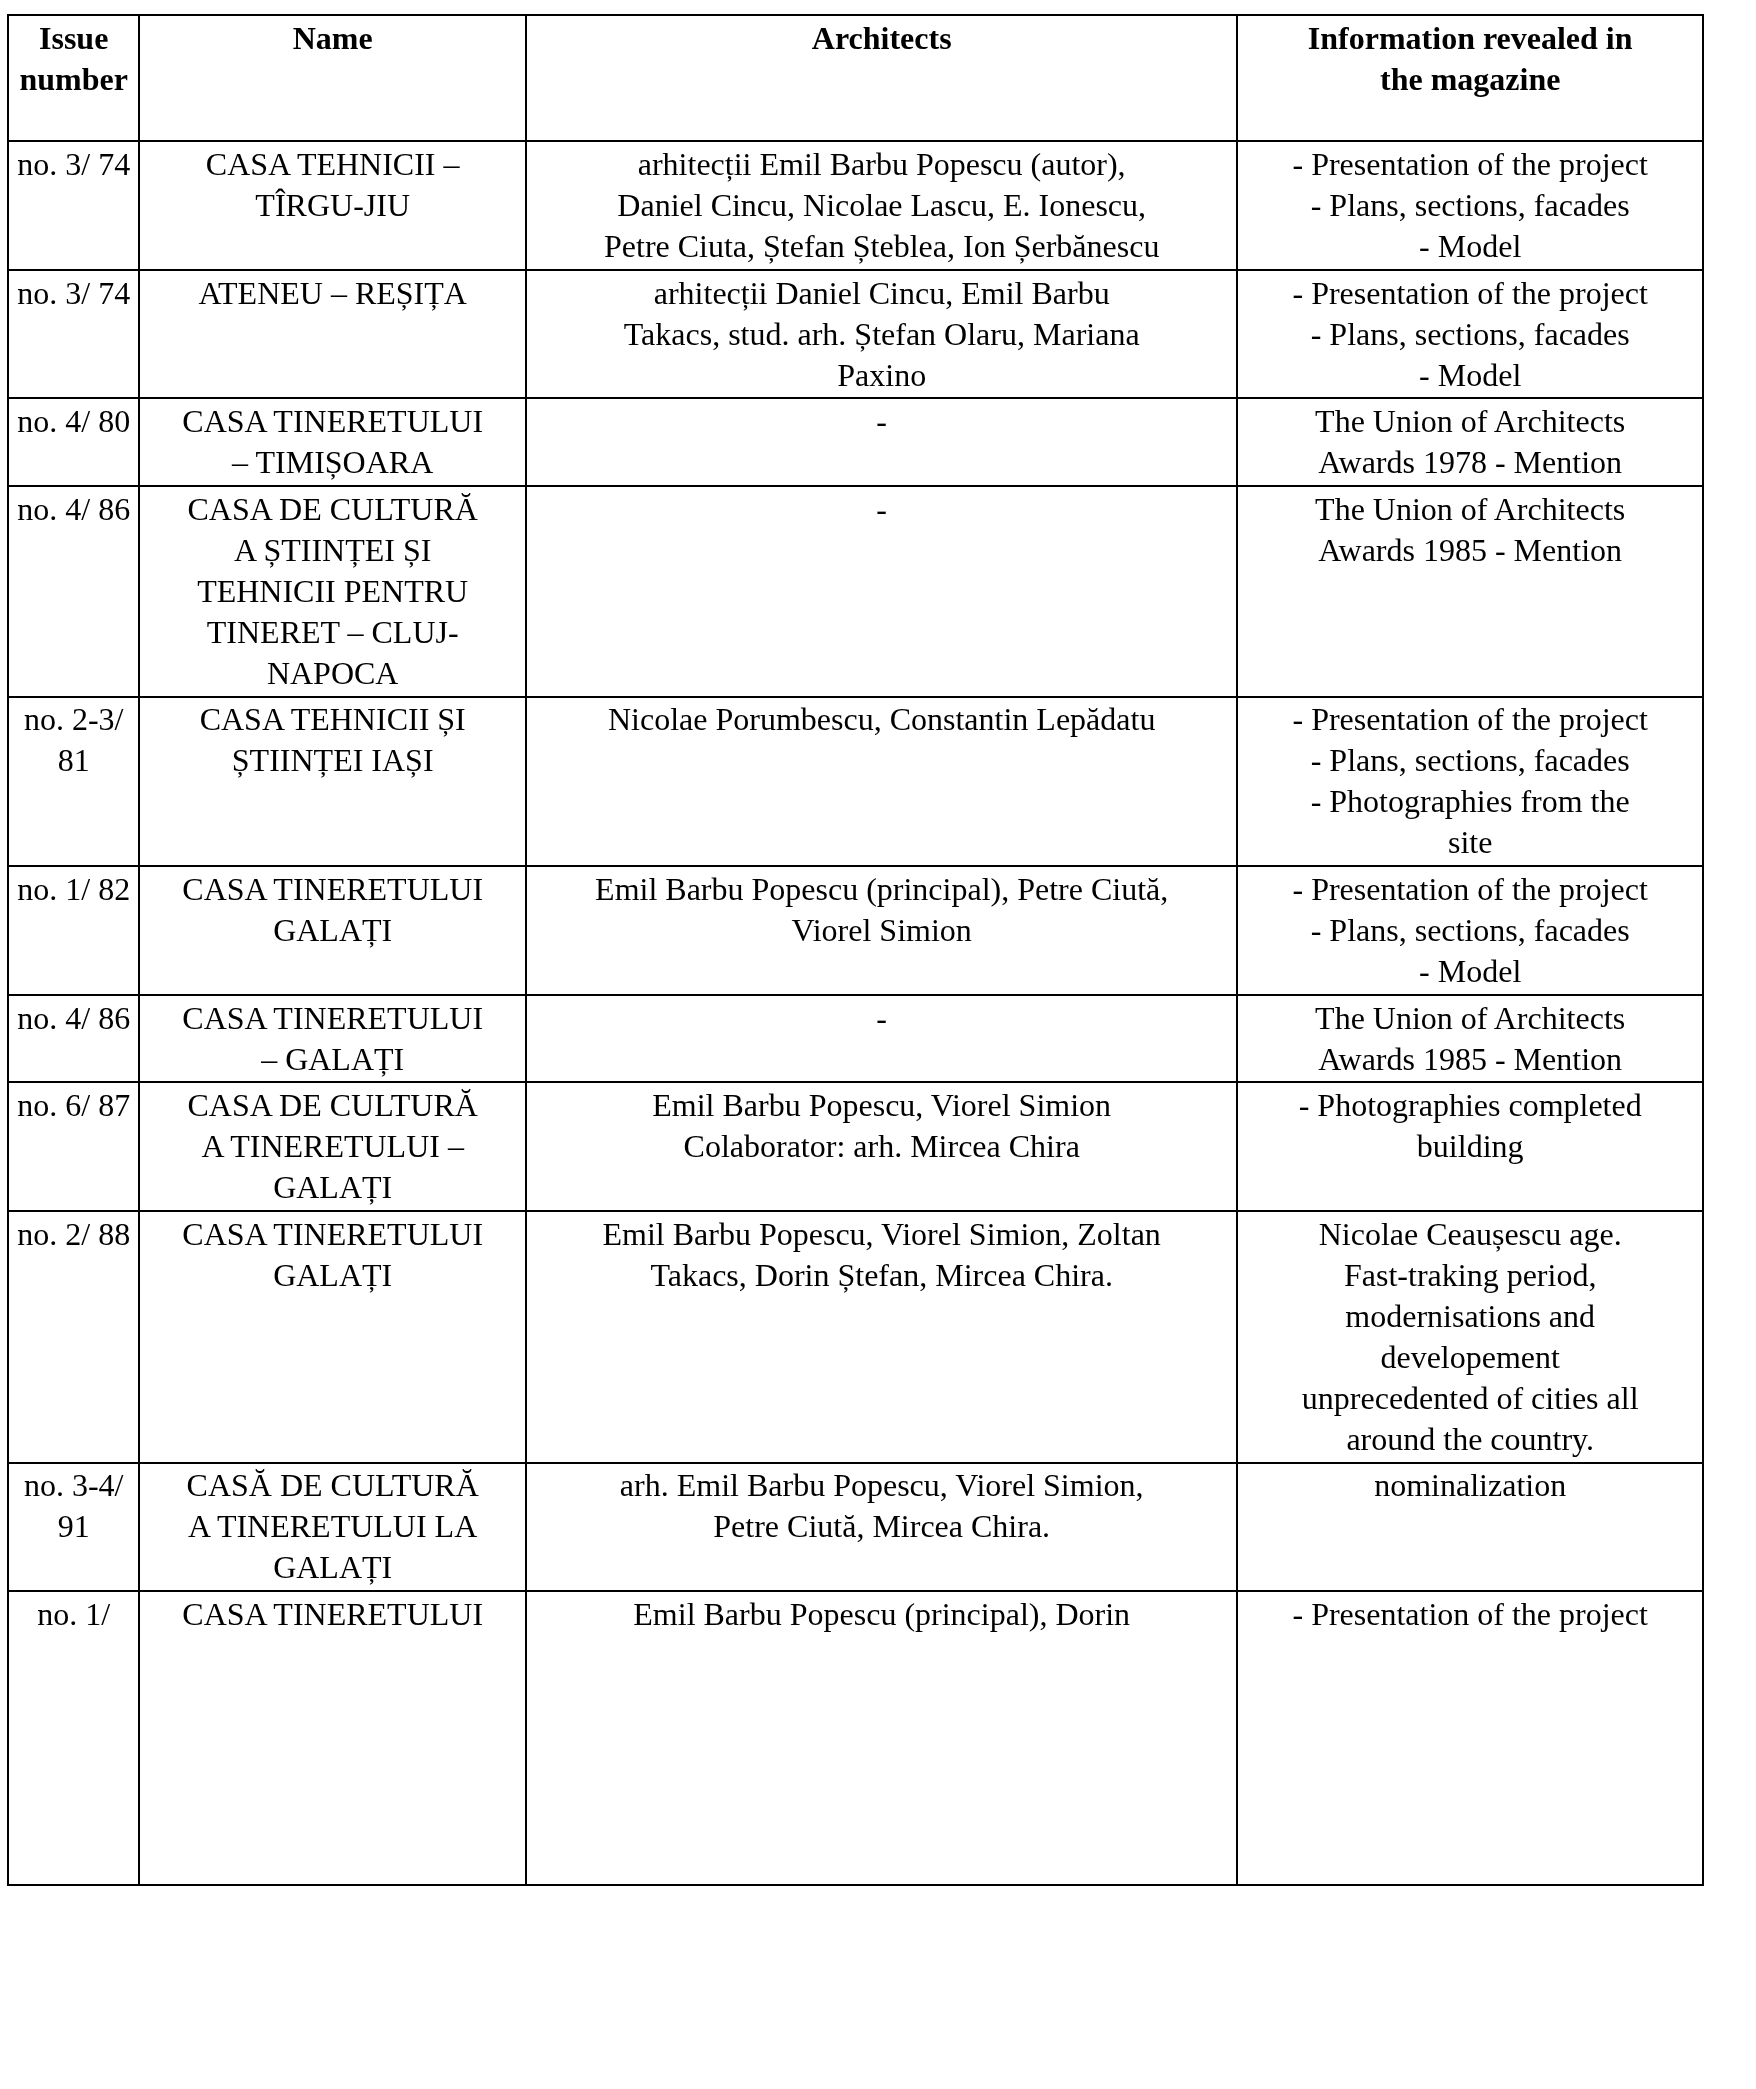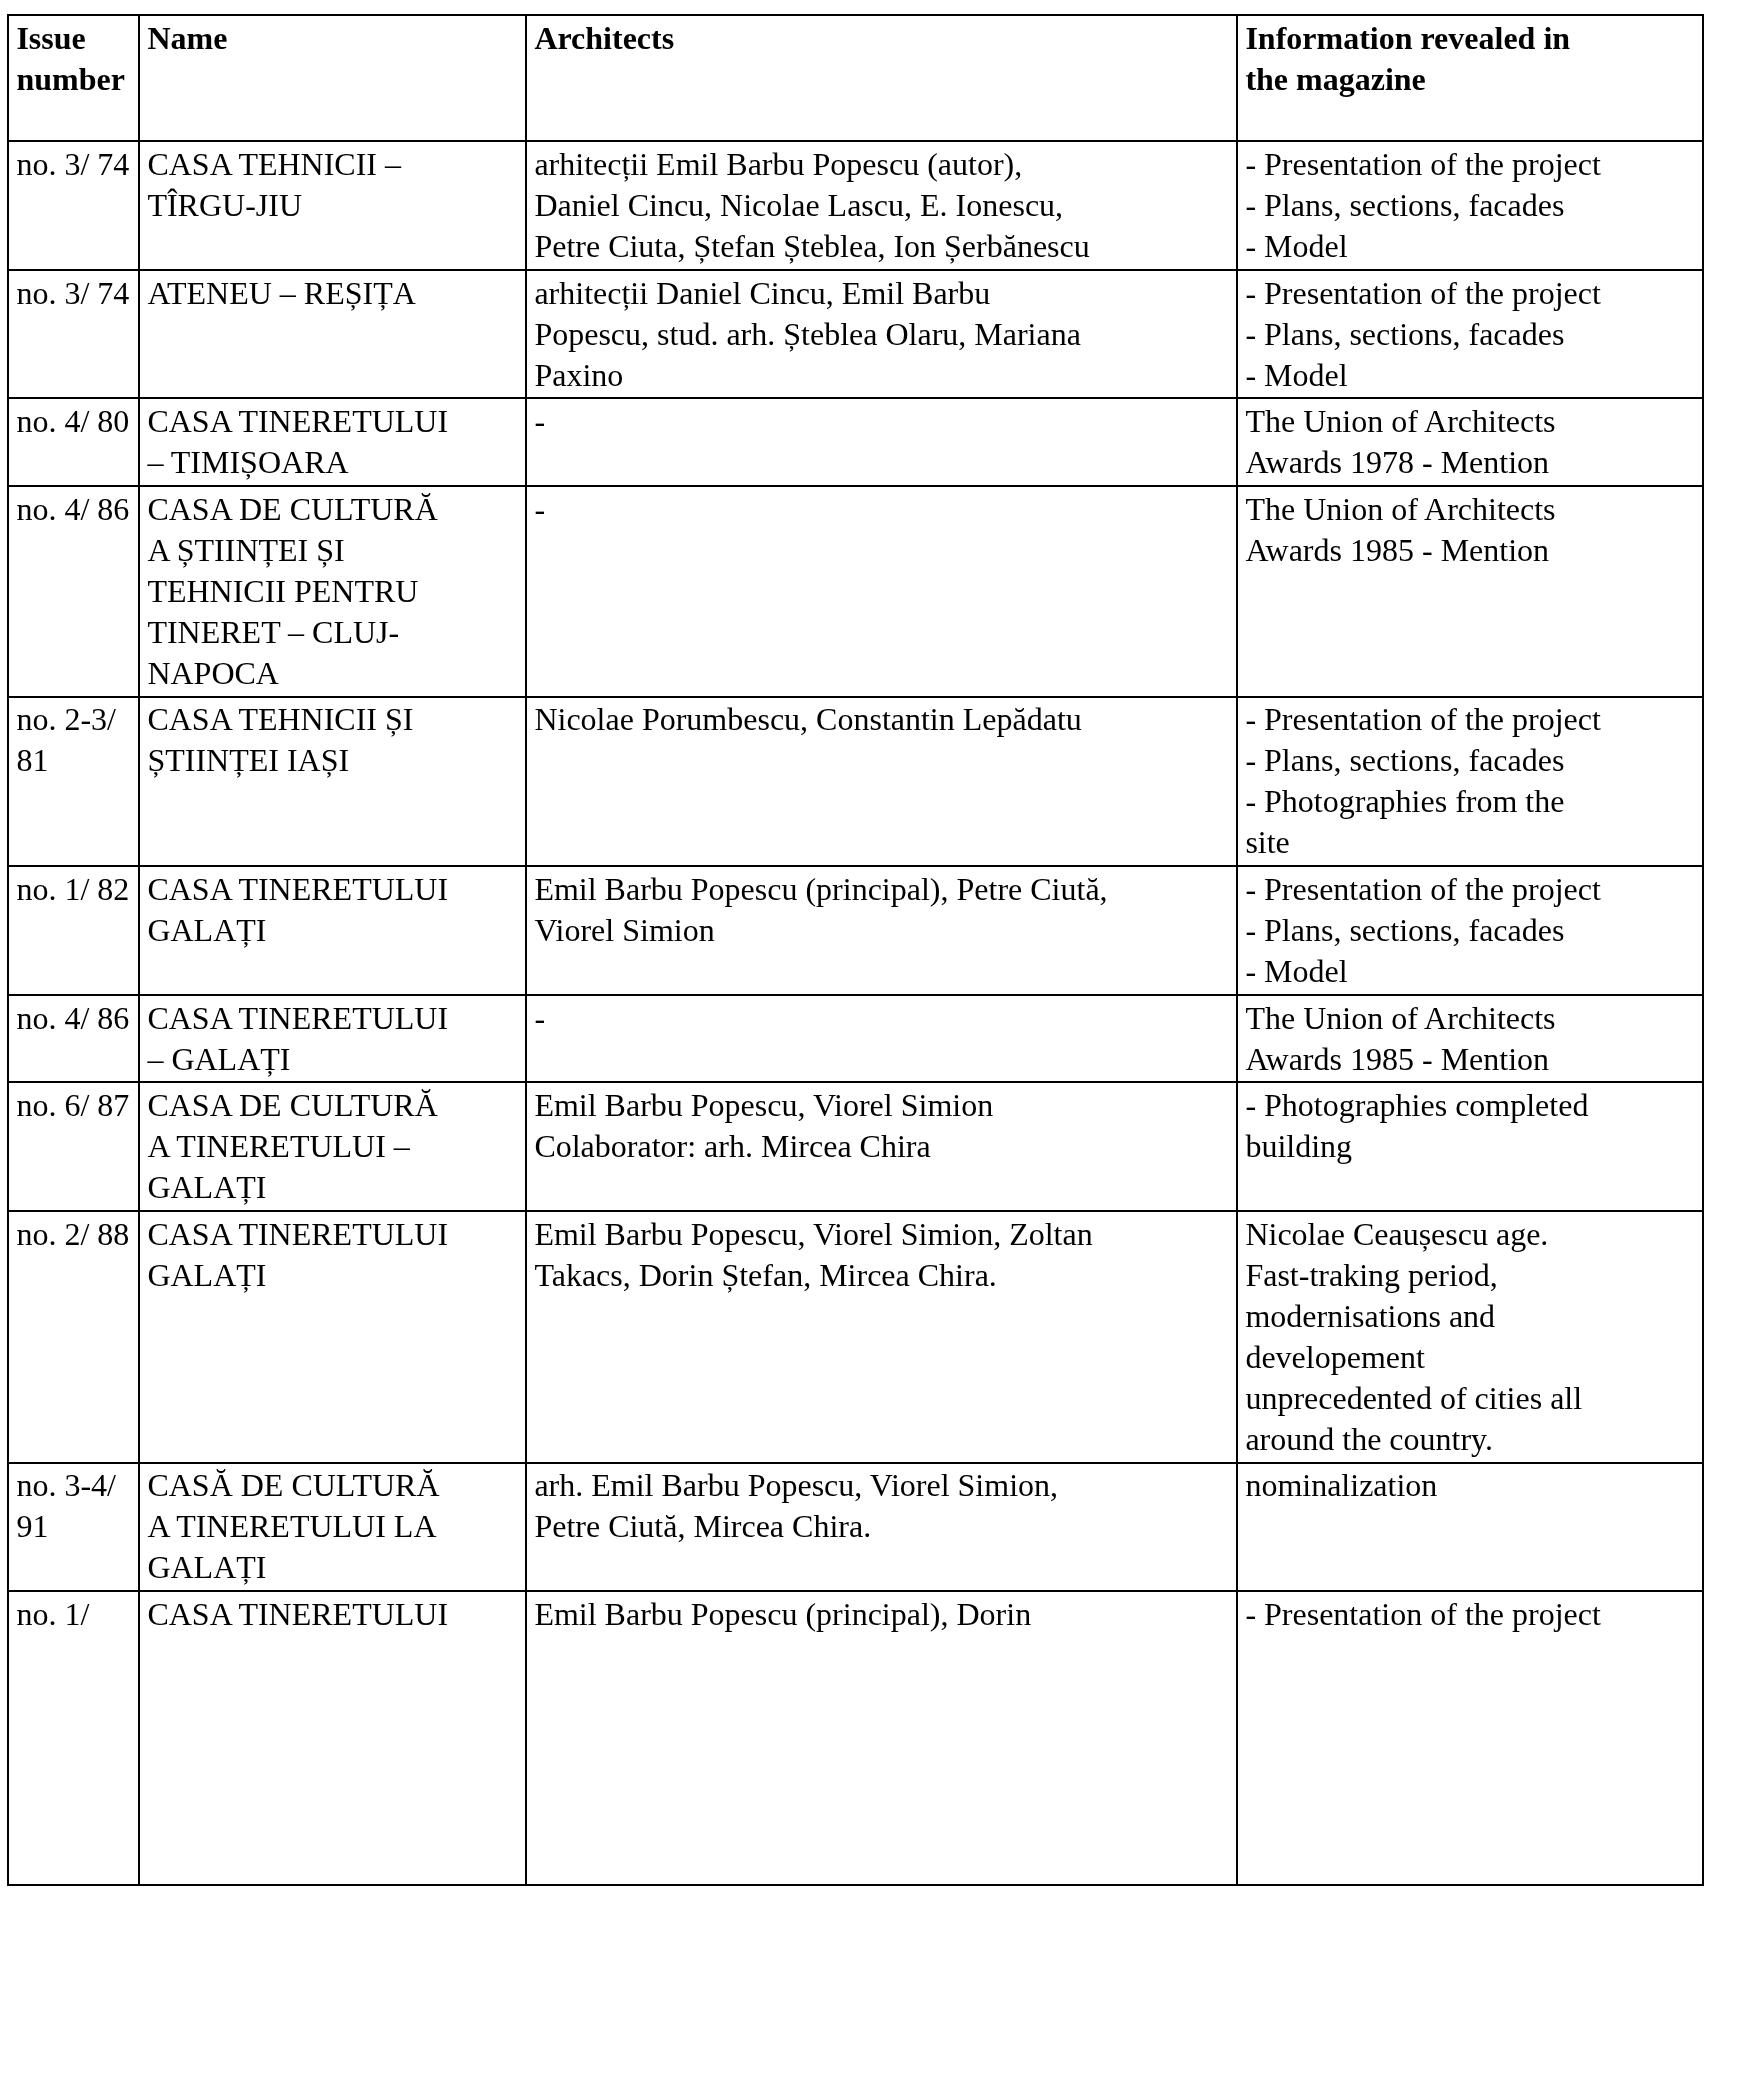--- a/index.html
+++ b/index.html
@@ -22,21 +22,21 @@
     width: 1696px;
     margin: 14.4px 0 0 7.2px;
   }
   col.c-issue { width: 131px; }
   col.c-name  { width: 387px; }
   col.c-arch  { width: 711px; }
   col.c-info  { width: 466px; }
   th, td {
     border: 2.7px solid #000000;
     vertical-align: top;
-    text-align: left;
+    text-align: center;
     padding: 1.8px 7.2px;
     font-size: 32px;
     line-height: 41px;
     white-space: pre-line;
     overflow-wrap: break-word;
   }
   th {
     font-weight: bold;
     padding-bottom: 40px;
   }
@@ -75,21 +75,21 @@
 Daniel Cincu, Nicolae Lascu, E. Ionescu,
 Petre Ciuta, Ștefan Șteblea, Ion Șerbănescu</td>
           <td>- Presentation of the project
 - Plans, sections, facades
 - Model</td>
         </tr>
         <tr>
           <td>no. 3/ 74</td>
           <td>ATENEU – REȘIȚA</td>
           <td>arhitecții Daniel Cincu, Emil Barbu
-Popescu, stud. arh. Șteblea Olaru, Mariana
+Takacs, stud. arh. Ștefan Olaru, Mariana
 Paxino</td>
           <td>- Presentation of the project
 - Plans, sections, facades
 - Model</td>
         </tr>
         <tr>
           <td>no. 4/ 80</td>
           <td>CASA TINERETULUI
 – TIMIȘOARA</td>
           <td>-</td>

